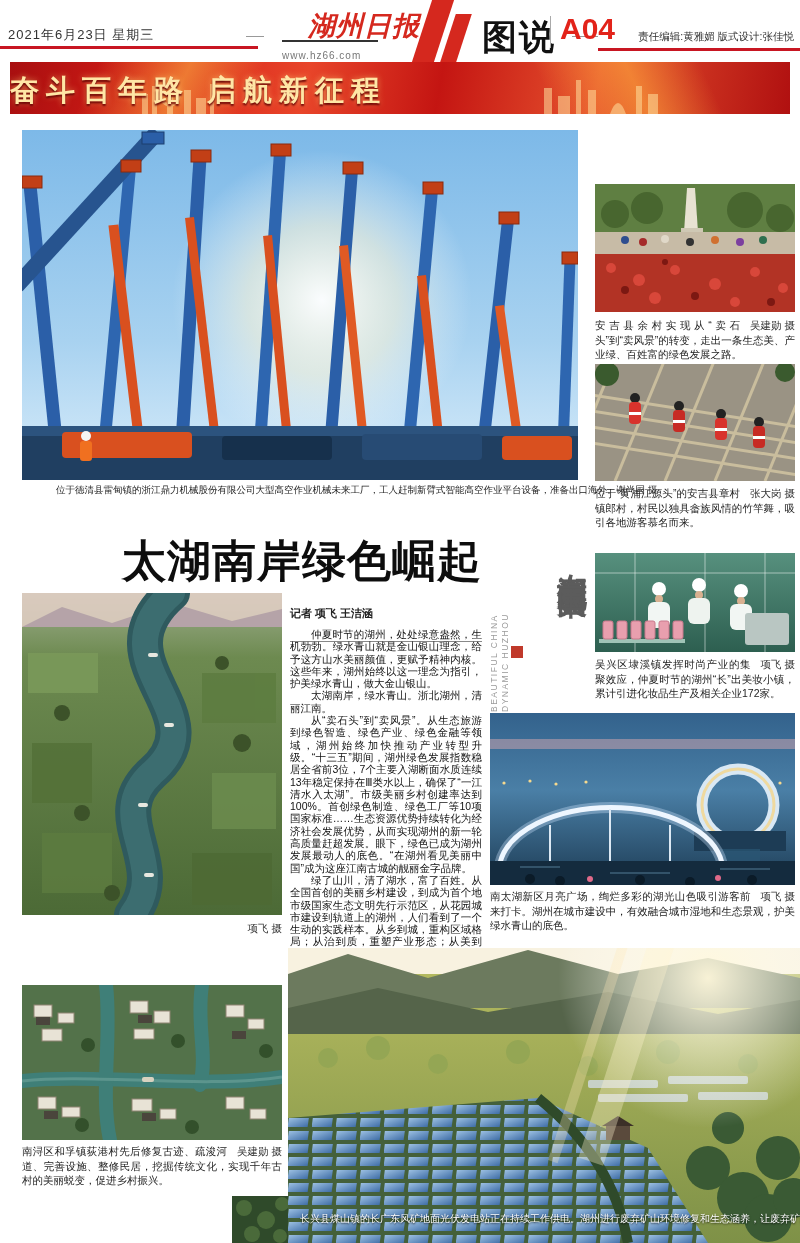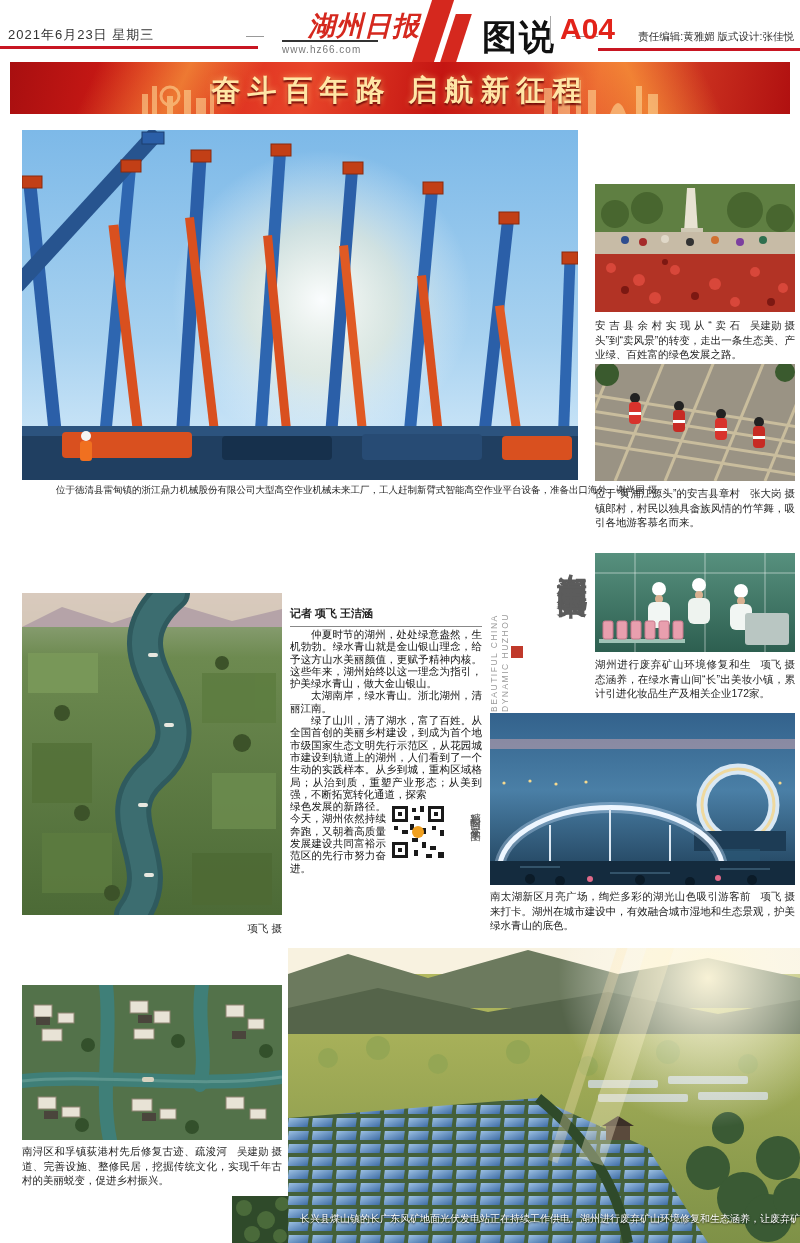--- a/index.html
+++ b/index.html
@@ -9,38 +9,38 @@
 
   
   .hdr-date{left:8px;top:26px;font-size:13px;color:#333;letter-spacing:1px;}
   .hdr-rule-left{left:0;top:46px;width:258px;height:3px;background:#c81622;}
   .hdr-rule-right{left:598px;top:48px;width:202px;height:3px;background:#c81622;}
   .hdr-editors{right:6px;top:30px;font-size:10.5px;color:#333;}
   .masthead{left:266px;top:6px;width:310px;height:48px;}
   .masthead-name{position:absolute;left:14px;top:2px;font-family:"DejaVu Serif",serif;
       font-style:italic;font-weight:bold;font-size:27px;color:#d5281e;letter-spacing:1px;margin-left:28px;}
   .masthead-url{position:absolute;left:16px;top:34px;font-size:10px;color:#777;
-      border-top:2px solid #333;padding-top:2px;width:96px;letter-spacing:1px;}
+      border-top:2px solid #333;padding-top:8px;width:96px;letter-spacing:1px;}
   .hlogo{position:absolute;left:138px;top:-6px;width:70px;height:62px;}
   .hlogo .bar1{position:absolute;left:18px;top:0;width:22px;height:62px;background:#d5281e;transform:skewX(-18deg);}
   .hlogo .bar2{position:absolute;left:44px;top:14px;width:16px;height:48px;background:#d5281e;transform:skewX(-18deg);}
   .sec-title{position:absolute;left:216px;top:8px;font-size:35px;font-weight:bold;color:#111;letter-spacing:2px;}
   .sec-div{position:absolute;left:284px;top:10px;width:1px;height:32px;background:#aaa;}
   .page-no{position:absolute;left:294px;top:6px;font-size:30px;font-weight:bold;color:#e2231a;}
   .hdr-dash-l{left:246px;top:36px;width:18px;height:1px;background:#999;}
   .hdr-dash-r{left:572px;top:36px;width:26px;height:1px;background:#999;}
 
   
   .banner{left:10px;top:62px;width:780px;height:52px;overflow:hidden;
      background:linear-gradient(100deg,#a80f10 0%,#d41c16 18%,#e8452a 38%,#c41512 55%,#e5512e 75%,#b01010 100%);}
   .banner .flare1{position:absolute;left:-40px;top:-20px;width:420px;height:90px;
      background:linear-gradient(115deg,rgba(255,200,90,0) 30%,rgba(255,190,70,.55) 50%,rgba(255,220,130,0) 66%);}
   .banner .flare2{position:absolute;right:-30px;top:-10px;width:380px;height:80px;
      background:linear-gradient(65deg,rgba(255,170,60,0) 30%,rgba(255,170,60,.6) 52%,rgba(255,220,130,0) 70%);}
-  .banner-slogan{position:absolute;left:0;right:0;top:9px;text-align:center;
+  .banner-slogan{position:absolute;left:0;right:0;top:9px;
      font-size:29px;font-weight:bold;letter-spacing:7px;color:#ffe6a6;
      text-shadow:0 2px 2px #6d0605,0 0 6px rgba(255,215,120,.6);
      font-family:"DejaVu Sans",sans-serif;}
   .skyline{position:absolute;opacity:.55;}
 
   
   .photo{overflow:hidden;background:#ccc;}
   .photo svg{display:block;}
 
   
@@ -49,21 +49,21 @@
   .cap .credit{float:right;color:#333;padding-left:10px;}
   .lead-cap{left:30px;top:484px;width:548px;display:flex;justify-content:space-between;
      font-size:9.5px;color:#1d1d1d;white-space:nowrap;}
   .lead-cap .t{padding-left:26px;}
   .lead-cap .credit{padding-right:2px;}
 
   
   .headline{left:122px;top:532px;width:360px;font-size:44px;font-weight:bold;color:#0d0d0d;
      letter-spacing:1px;font-family:"DejaVu Sans",sans-serif;white-space:nowrap;}
   .byline{left:290px;top:606px;width:192px;font-size:11px;font-weight:bold;color:#222;
-     border-bottom:1px solid #888;padding-bottom:5px;}
+     border-bottom:1px solid #888;padding-bottom:20px;}
   .article{left:290px;top:628px;width:192px;}
   .article p{margin:0;font-size:10.5px;line-height:12.3px;text-align:justify;color:#111;}
   .article p.ind{text-indent:2em;}
   .qr-wrap{float:right;width:92px;height:62px;margin:2px 0 2px 4px;position:relative;}
   .qr-box{position:absolute;left:0;top:2px;width:56px;height:56px;}
   .qr-caption{position:absolute;right:0;top:2px;height:58px;writing-mode:vertical-rl;
      font-size:10.5px;letter-spacing:2px;color:#555;line-height:13px;}
 
   
   .calli{left:489px;top:550px;width:102px;height:164px;}
@@ -332,21 +332,21 @@
         <rect x="36" y="68" width="10" height="18" rx="2"></rect>
           <rect x="50" y="68" width="10" height="18" rx="2"></rect>
         <rect x="64" y="68" width="10" height="18" rx="2"></rect>
           <rect x="78" y="68" width="10" height="18" rx="2"></rect>
       </g>
       <rect x="150" y="60" width="44" height="32" rx="3" fill="#b9c6c2"></rect>
     </svg>
   </div>
   <div class="abs cap side-cap" style="top:657px;">
     <span class="credit">项飞  摄</span>
-    <span class="ind" style="display:inline">湖州进行废弃矿山环境修复和生态涵养，在绿水青山间“长”出美妆小镇，累计引进化妆品生产及相关企业172家。</span>
+    <span class="ind" style="display:inline">吴兴区埭溪镇发挥时尚产业的集聚效应，仲夏时节的湖州“长”出美妆小镇，累计引进化妆品生产及相关企业172家。</span>
   </div>
 
   <div class="abs photo" style="left:490px;top:713px;width:305px;height:172px;">
     <svg width="305" height="172" viewBox="0 0 305 172">
       <defs>
         <linearGradient id="nsky" x1="0" y1="0" x2="0" y2="1">
           <stop offset="0" stop-color="#33628c"></stop>
             <stop offset=".45" stop-color="#4a7fa6"></stop>
             <stop offset="1" stop-color="#1d3c55"></stop>
         </linearGradient>
@@ -392,25 +392,27 @@
           <circle cx="100" cy="166" r="3"></circle>
           <circle cx="228" cy="165" r="3"></circle>
         </g>
     </svg>
   </div>
   <div class="abs cap wide-cap" style="top:889px;">
     <span class="credit">项飞  摄</span>
     <span class="ind" style="display:inline">南太湖新区月亮广场，绚烂多彩的湖光山色吸引游客前来打卡。湖州在城市建设中，有效融合城市湿地和生态景观，护美绿水青山的底色。</span>
   </div>
 
+  <div class="abs headline">太湖南岸绿色崛起</div>
   <div class="abs byline">记者  项飞  王洁涵</div>
 
   <div class="abs article">
     <p class="ind">仲夏时节的湖州，处处绿意盎然，生机勃勃。绿水青山就是金山银山理念，给予这方山水美丽颜值，更赋予精神内核。这些年来，湖州始终以这一理念为指引，护美绿水青山，做大金山银山。</p>
     <p class="ind">太湖南岸，绿水青山。浙北湖州，清丽江南。</p>
+    <p class="ind">从“卖石头”到“卖风景”。从生态旅游到绿色智造、绿色产业、绿色金融等领域，湖州始终加快推动产业转型升级。“十三五”期间，湖州绿色发展指数稳居全省前3位，7个主要入湖断面水质连续13年稳定保持在Ⅲ类水以上，确保了“一江清水入太湖”。市级美丽乡村创建率达到100%。首创绿色制造、绿色工厂等10项国家标准……生态资源优势持续转化为经济社会发展优势，从而实现湖州的新一轮高质量赶超发展。眼下，绿色已成为湖州发展最动人的底色。“在湖州看见美丽中国”成为这座江南古城的靓丽金字品牌。</p>
     <p class="ind">绿了山川，清了湖水，富了百姓。从全国首创的美丽乡村建设，到成为首个地市级国家生态文明先行示范区，从花园城市建设到轨道上的湖州，人们看到了一个生动的实践样本。从乡到城，重构区域格局；从治到质，重塑产业形态；从美到强，不断拓宽转化通道，探索</p>
     <div class="qr-wrap">
       <svg class="qr-box" width="56" height="56" viewBox="0 0 56 56">
         <rect width="56" height="56" fill="#fff"></rect>
         <g fill="#1a1a1a">
           <rect x="2" y="2" width="16" height="16"></rect>
             <rect x="38" y="2" width="16" height="16"></rect>
             <rect x="2" y="38" width="16" height="16"></rect>
           <rect x="22" y="4" width="4" height="4"></rect>
             <rect x="30" y="2" width="4" height="6"></rect>

